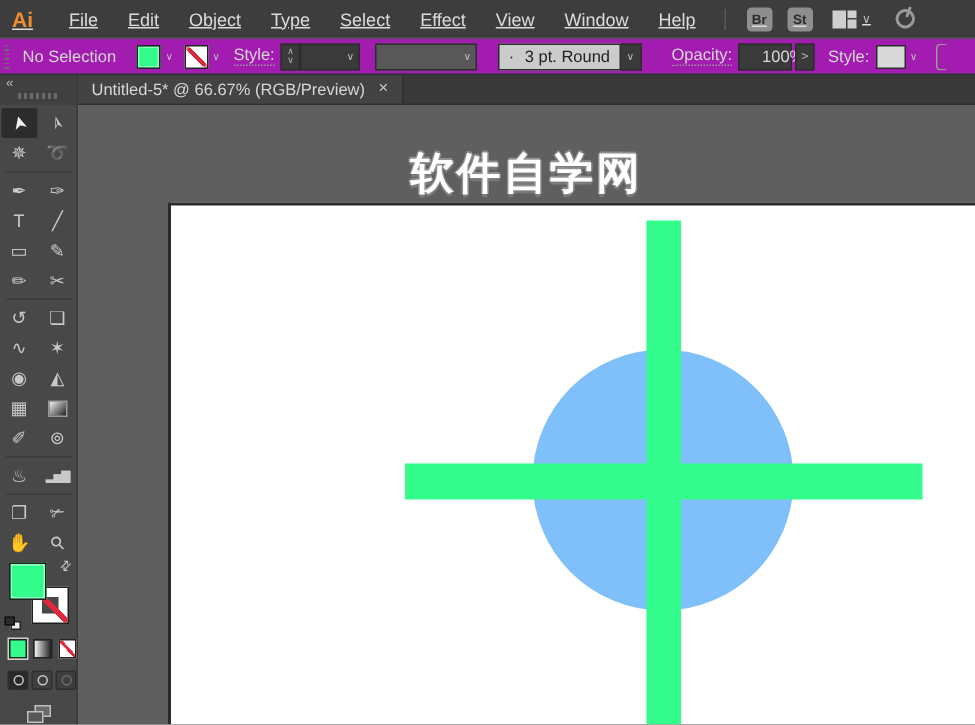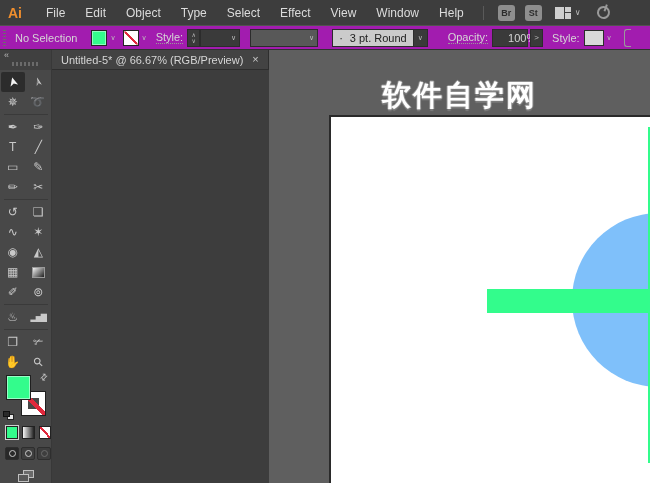--- a/index.html
+++ b/index.html
@@ -2,21 +2,21 @@
 <html style="--green: #33FC8C; --blue: #7FC0FA; --red: #E0283C; --orange: #F08E2D;"><head>
 <meta charset="utf-8">
 <style>
   * { margin:0; padding:0; box-sizing:border-box; }
   html,body { width:650px; height:483px; overflow:hidden; }
   body { font-family:"Liberation Sans", sans-serif; background:#3d3d3d; }
   .app { width:650px; height:483px; display:flex; flex-direction:column; position:relative; }
 
   
   .menubar { height:25px; background:#3d3d3d; display:flex; align-items:center; color:#dcdcdc;
-             font-size:12px; flex:0 0 25px; }
+             font-size:12px; flex:0 0 25px;text-decoration:underline; }
   .ai-logo { color:var(--orange); font-weight:bold; font-size:14px; margin:0 14px 0 8px; }
   .menu-item { padding:0 10px; cursor:default; }
   .mb-sep { width:1px; height:14px; background:#5a5a5a; margin:0 9px; }
   .mb-btn { width:17px; height:16px; background:#8e8e8e; color:#2d2d2d; border-radius:3px;
             font-size:9px; font-weight:bold; display:flex; align-items:center; justify-content:center;
             margin:0 5px; }
   .ws-icon { width:17px; height:12px; display:flex; gap:1px; margin:0 3px 0 8px; }
   .ws-icon .a { width:9px; background:#cfcfcf; }
   .ws-icon .b { width:6px; display:flex; flex-direction:column; gap:1px; }
   .ws-icon .b div { flex:1; background:#cfcfcf; }
@@ -94,21 +94,21 @@
   .dm .c { width:7px; height:7px; border:1.5px solid #c9c9c9; border-radius:50%; }
   .dm.active { background:#292929; }
   .dm.dim .c { border-color:#6b6b6b; }
 
   .screenmode { display:flex; justify-content:center; padding-top:6px; }
   .sm-icon { position:relative; width:16px; height:12px; }
   .sm-icon .r1 { position:absolute; left:0; bottom:0; width:11px; height:8px; border:1px solid #c0c0c0; background:#585858; }
   .sm-icon .r2 { position:absolute; right:0; top:0; width:11px; height:8px; border:1px solid #c0c0c0; background:#6a6a6a; }
 
   
-  .docarea { flex:1; display:flex; flex-direction:row; min-width:0; }
+  .docarea { flex:1; display:flex; flex-direction:column; min-width:0; }
   .tabbar { height:20px; background:#393939; display:flex; flex:0 0 20px; border-bottom:1px solid #2e2e2e; }
   .tab { background:#434343; display:flex; align-items:center; padding:0 9px; gap:9px;
          color:#d6d6d6; font-size:11px; border-right:1px solid #2e2e2e; white-space:nowrap; }
   .tab-close { color:#c9c9c9; font-size:11px; line-height:1; }
 
   .canvas { flex:1; position:relative; background:#5f5f5f; overflow:hidden; }
   .artboard { position:absolute; left:60px; top:65px; right:-2px; bottom:-2px; background:#ffffff;
               border-top:2px solid #2a2a2a; border-left:2px solid #2a2a2a; }
   .shape { position:absolute; }
   .watermark { position:absolute; left:0; right:0; top:26px; text-align:center; z-index:5; pointer-events:none; }

